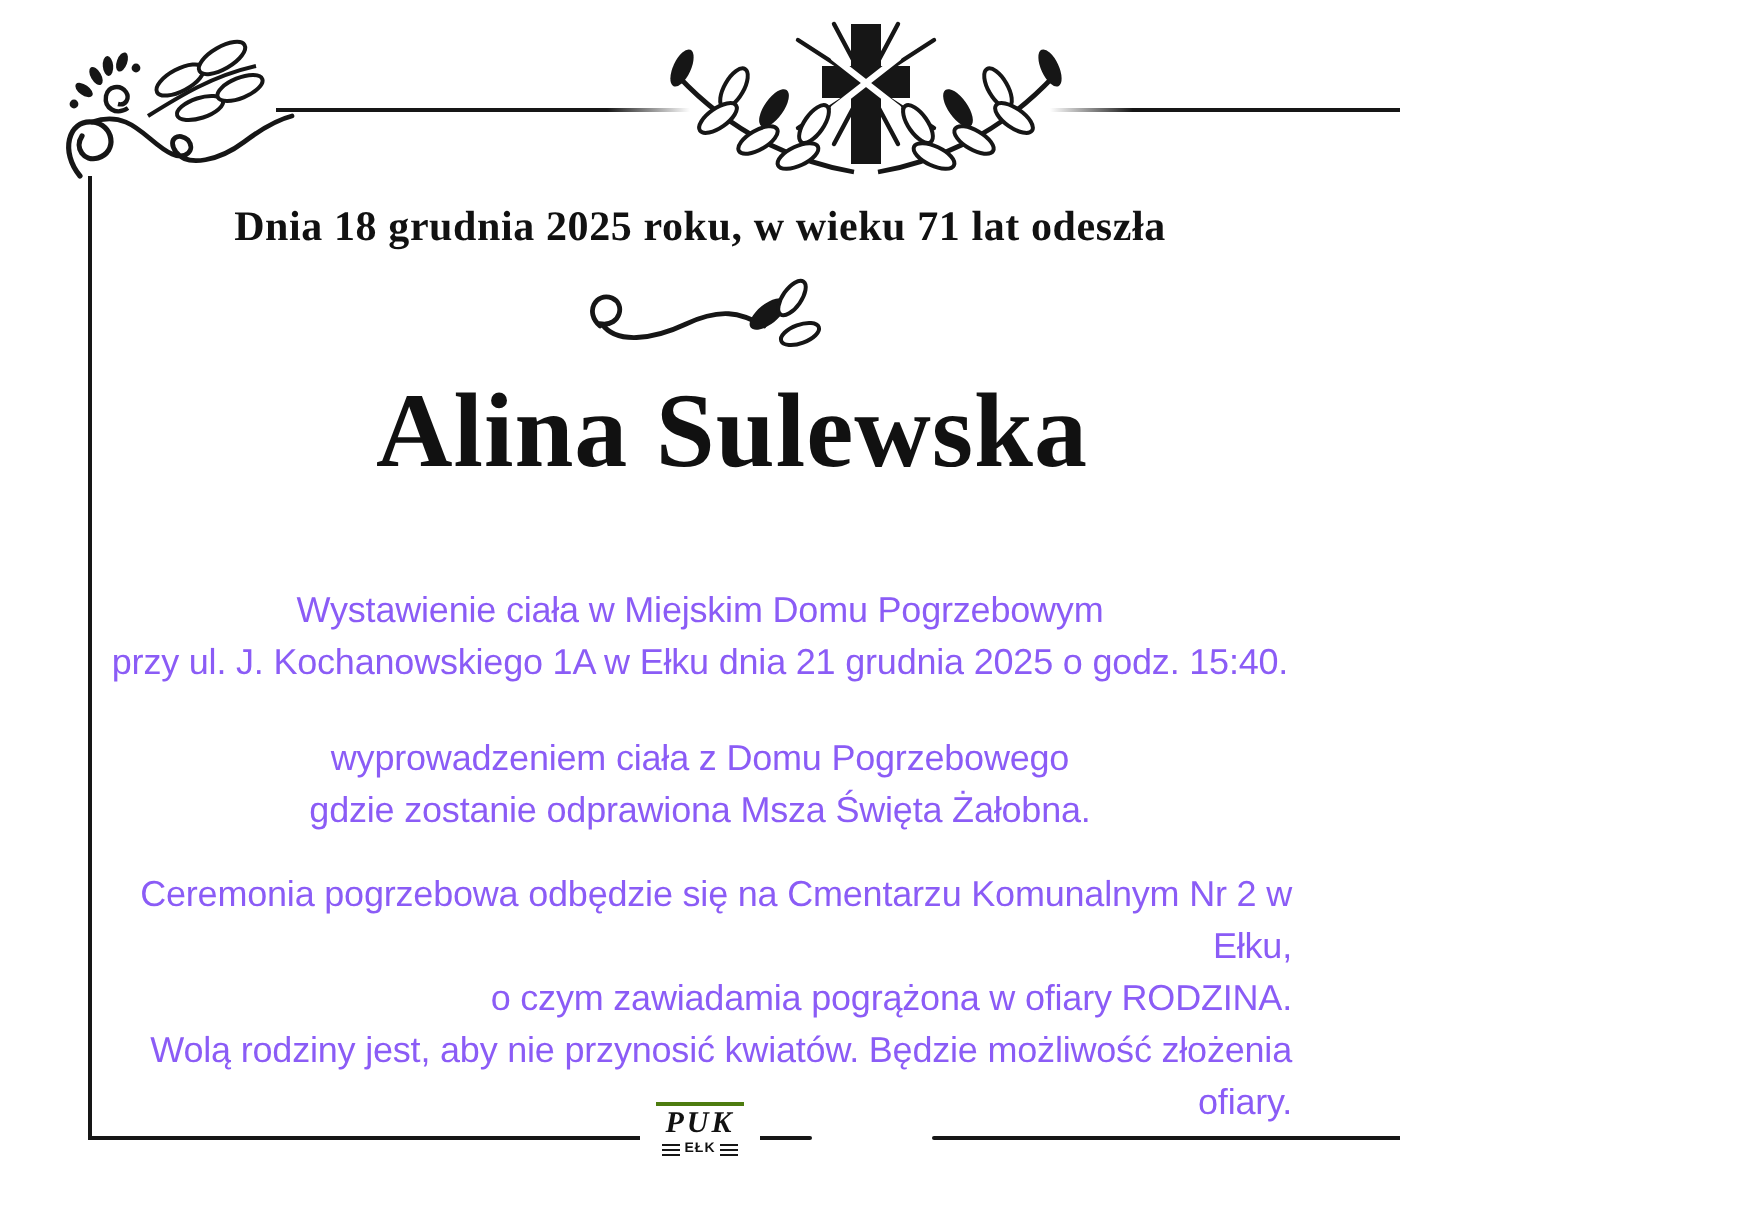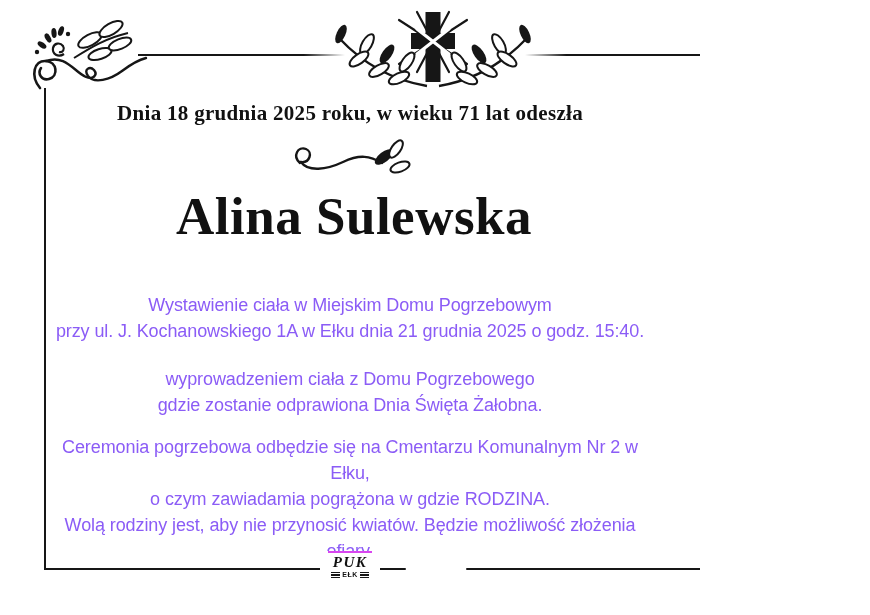--- a/index.html
+++ b/index.html
@@ -16,40 +16,40 @@
   .frame-bottom-left{left:44px;top:568px;width:362px;height:2px;border-radius:0 2px 2px 0;}
   .frame-bottom-right{left:466px;top:568px;width:360px;height:2px;border-radius:2px 0 0 2px;}
 
   .date-line{
     position:absolute;top:101px;left:0;width:100%;text-align:center;
     font-family:"Liberation Serif",serif;font-weight:bold;
     font-size:21px;letter-spacing:0.3px;color:#111111;
   }
   .divider{position:absolute;top:136px;left:50%;margin-left:-62px;}
   .deceased-name{
-    position:absolute;top:186px;left:4px;width:100%;text-align:center;margin:0;
+    position:absolute;top:186px;left:16px;width:100%;text-align:center;margin:0;
     font-family:"Liberation Serif",serif;font-weight:bold;
     font-size:53px;letter-spacing:0.5px;color:#111111;
   }
   .body-text{
     position:absolute;top:292px;left:54px;right:54px;text-align:center;
     font-size:18px;line-height:26px;color:#8b5cf6;letter-spacing:-0.1px;
   }
   .body-text p{margin:0;}
   .para-2{margin-top:22px !important;}
-  .para-3{margin-top:16px !important;}
+  .para-3{margin-top:16px !important;text-align:right;}
 
   .logo{
     position:absolute;top:551px;left:50%;transform:translateX(-50%);
     text-align:center;background:#ffffff;padding:0 8px;
   }
   .logo-name{
     font-family:"Liberation Serif",serif;font-style:italic;font-weight:bold;
     font-size:15px;letter-spacing:1.5px;line-height:16px;color:#111111;
-    border-top:2px solid #d946ef;padding-top:1px;margin:0 auto;width:44px;
+    border-top:2px solid #4d7c0f;padding-top:1px;margin:0 auto;width:44px;
   }
   .logo-badge{
     display:flex;align-items:center;justify-content:center;gap:1px;
     height:8px;margin-top:1px;
   }
   .stripe{
     width:9px;height:6px;
     background:repeating-linear-gradient(to bottom,#161616 0 1.2px,transparent 1.2px 2.4px);
   }
   .badge-text{
@@ -144,25 +144,25 @@
 
   <h1 class="deceased-name">Alina Sulewska</h1>
 
   <div class="body-text">
     <p>
       <span class="line" style="display:block">Wystawienie ciała w Miejskim Domu Pogrzebowym</span>
       <span class="line" style="display:block">przy ul. J. Kochanowskiego 1A w Ełku dnia 21 grudnia 2025 o godz. 15:40.</span>
     </p>
     <p class="para-2">
       <span class="line" style="display:block">wyprowadzeniem ciała z Domu Pogrzebowego</span>
-      <span class="line" style="display:block">gdzie zostanie odprawiona Dnia Święta Żałobna.</span>
+      <span class="line" style="display:block">gdzie zostanie odprawiona Msza Święta Żałobna.</span>
     </p>
     <p class="para-3">
       <span class="line" style="display:block">Ceremonia pogrzebowa odbędzie się na Cmentarzu Komunalnym Nr 2 w Ełku,</span>
-      <span class="line" style="display:block">o czym zawiadamia pogrążona w gdzie RODZINA.</span>
+      <span class="line" style="display:block">o czym zawiadamia pogrążona w ofiary RODZINA.</span>
       <span class="line" style="display:block">Wolą rodziny jest, aby nie przynosić kwiatów. Będzie możliwość złożenia ofiary.</span>
     </p>
   </div>
 
   <div class="logo">
     <div class="logo-name">PUK</div>
     <div class="logo-badge">
       <span class="stripe"></span>
       <span class="badge-text">EŁK</span>
       <span class="stripe"></span>

